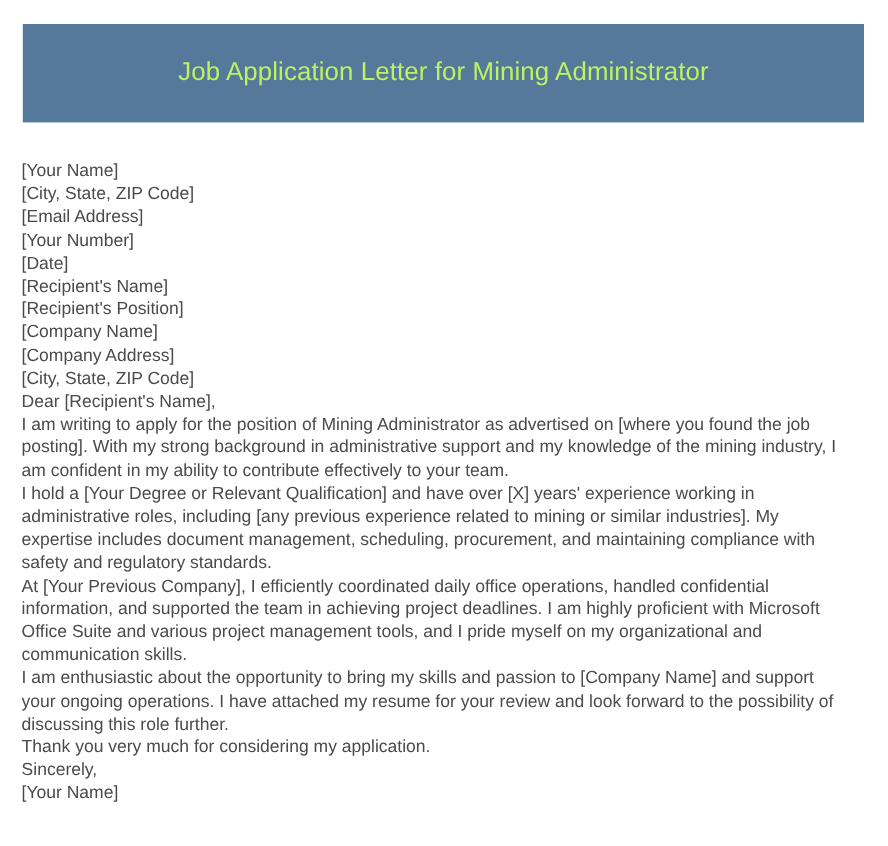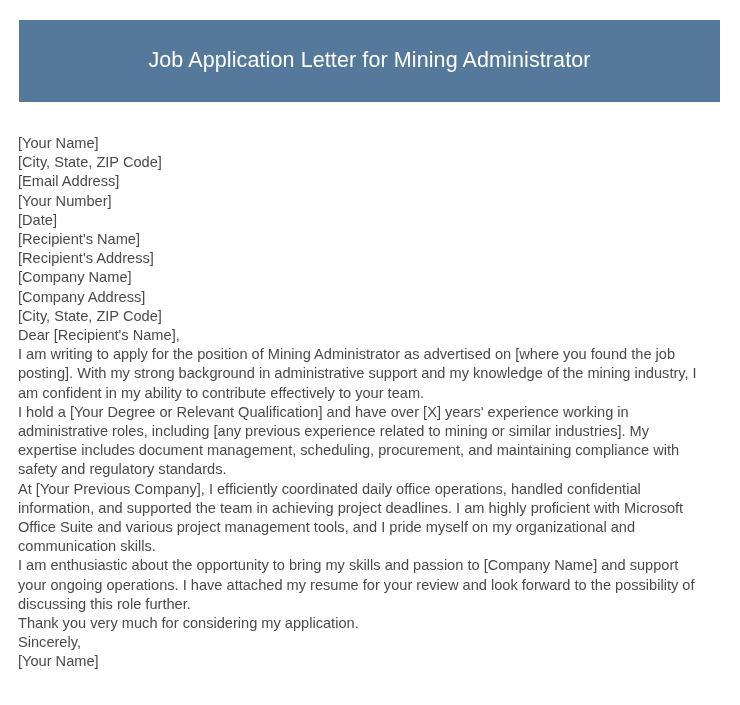--- a/index.html
+++ b/index.html
@@ -28,21 +28,21 @@
     top: 20px;
     width: 701px;
     height: 82px;
     background: #54799a;
     display: flex;
     align-items: center;
     justify-content: center;
     box-sizing: border-box;
   }
   .header-title {
-    color: #ffffff;
+    color: #bef264;
     font-size: 21.5px;
     font-weight: normal;
     letter-spacing: 0.1px;
     line-height: 1.2;
     text-align: center;
     margin: 0;
     white-space: nowrap;
   }
 
   
@@ -90,21 +90,21 @@
     <div>
       <div class="letter-line">[Your Name]</div>
       <div class="letter-line">[City, State, ZIP Code]</div>
       <div class="letter-line">[Email Address]</div>
       <div class="letter-line">[Your Number]</div>
       <div class="letter-line">[Date]</div>
     </div>
 
     <div>
       <div class="letter-line">[Recipient's Name]</div>
-      <div class="letter-line">[Recipient's Address]</div>
+      <div class="letter-line">[Recipient's Position]</div>
       <div class="letter-line">[Company Name]</div>
       <div class="letter-line">[Company Address]</div>
       <div class="letter-line">[City, State, ZIP Code]</div>
     </div>
 
     <div class="letter-line">Dear [Recipient's Name],</div>
 
     <p class="letter-paragraph">I am writing to apply for the position of Mining Administrator as advertised on [where you found the job posting]. With my strong background in administrative support and my knowledge of the mining industry, I am confident in my ability to contribute effectively to your team.</p>
     <p class="letter-paragraph">I hold a [Your Degree or Relevant Qualification] and have over [X] years' experience working in administrative roles, including [any previous experience related to mining or similar industries]. My expertise includes document management, scheduling, procurement, and maintaining compliance with safety and regulatory standards.</p>
     <p class="letter-paragraph">At [Your Previous Company], I efficiently coordinated daily office operations, handled confidential information, and supported the team in achieving project deadlines. I am highly proficient with Microsoft Office Suite and various project management tools, and I pride myself on my organizational and communication skills.</p>

